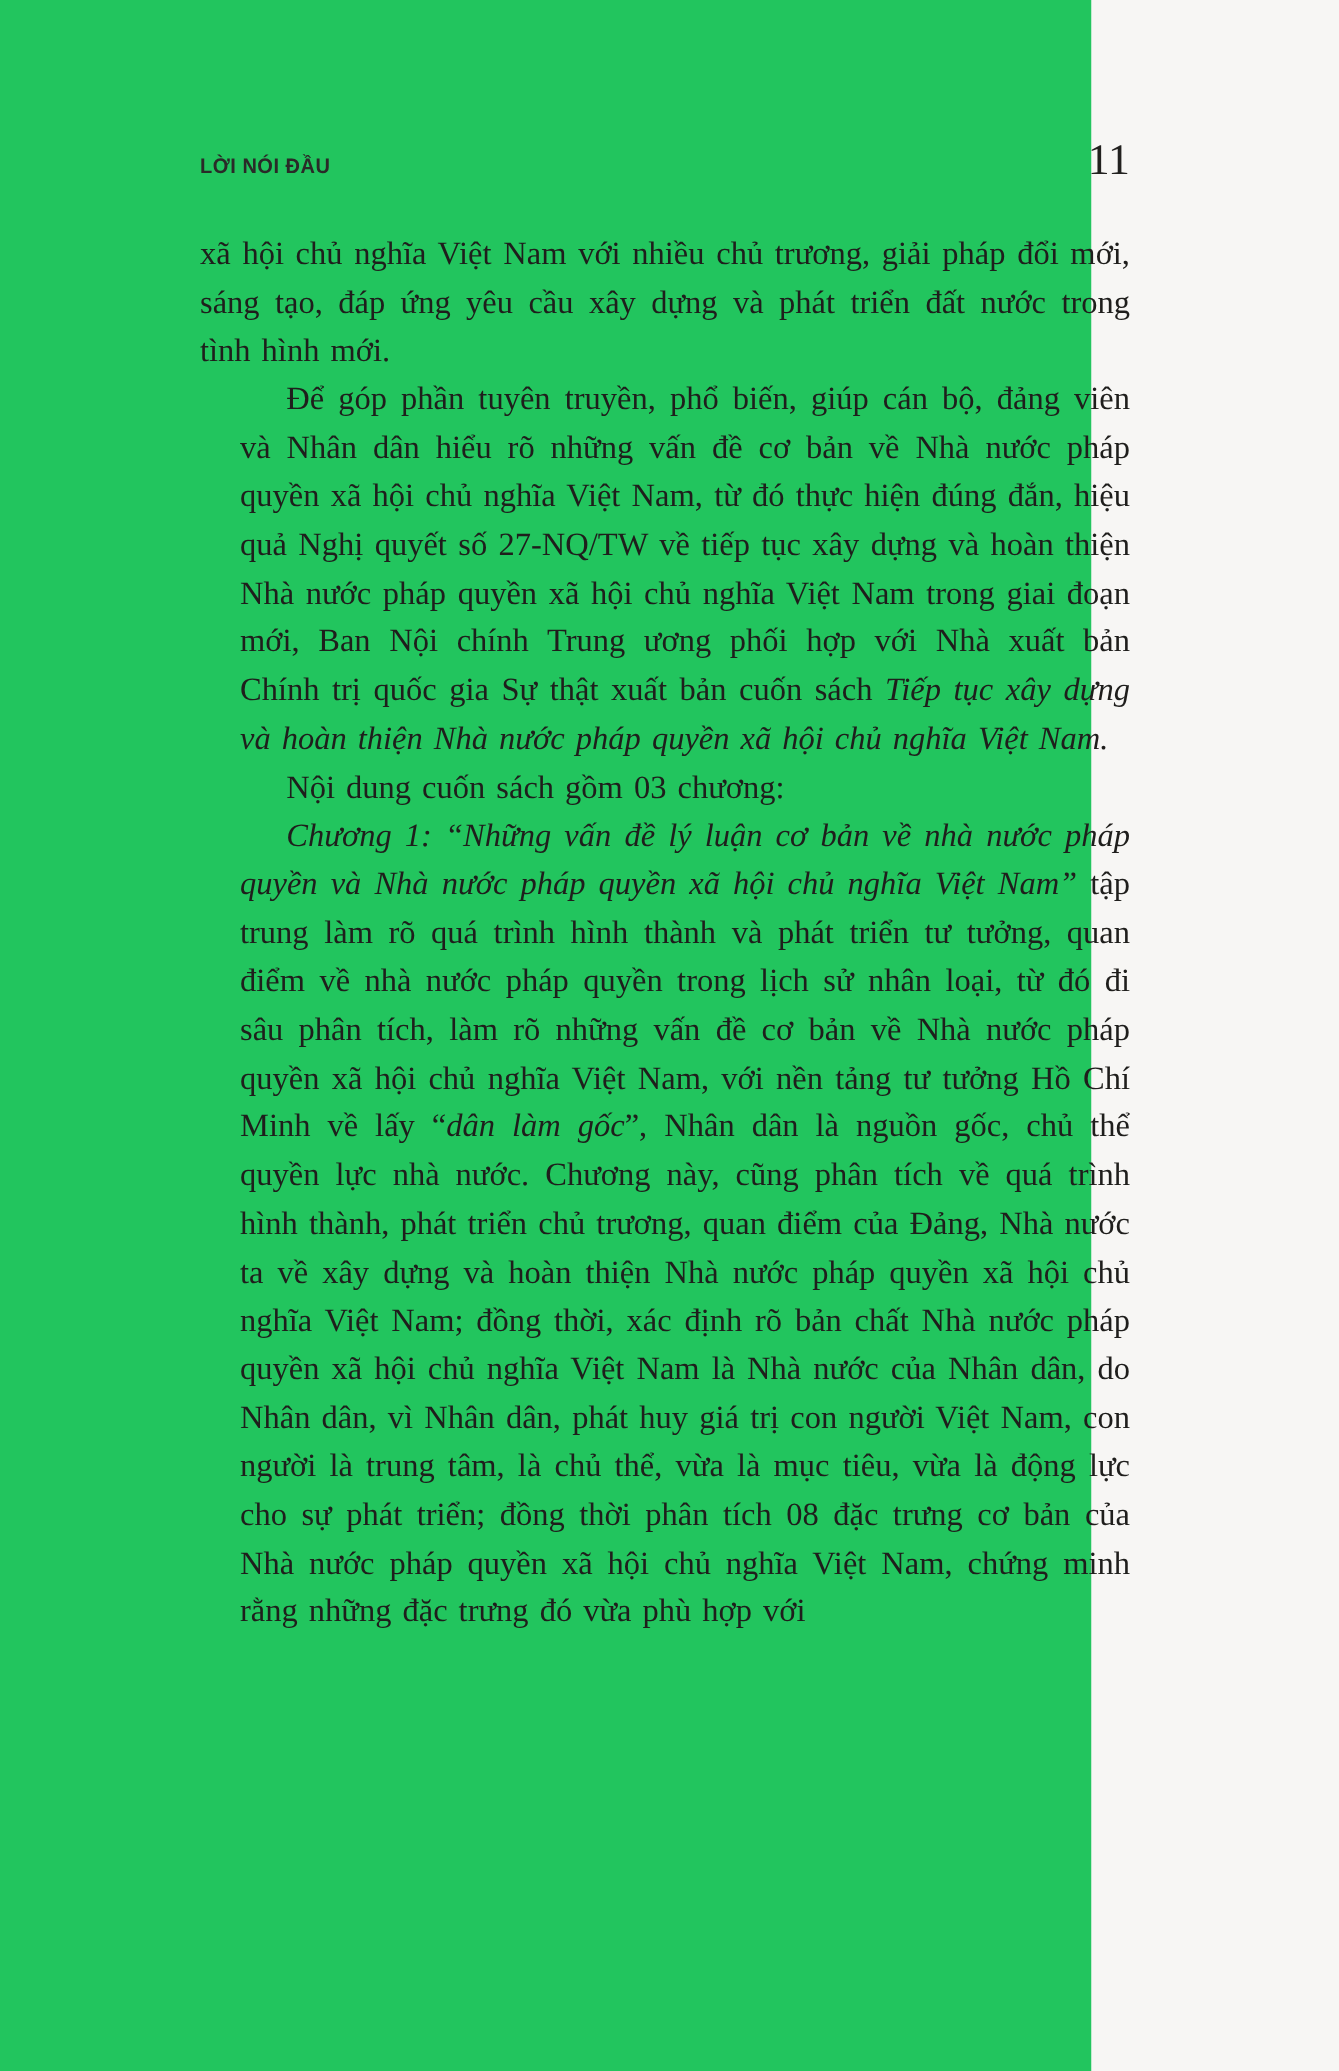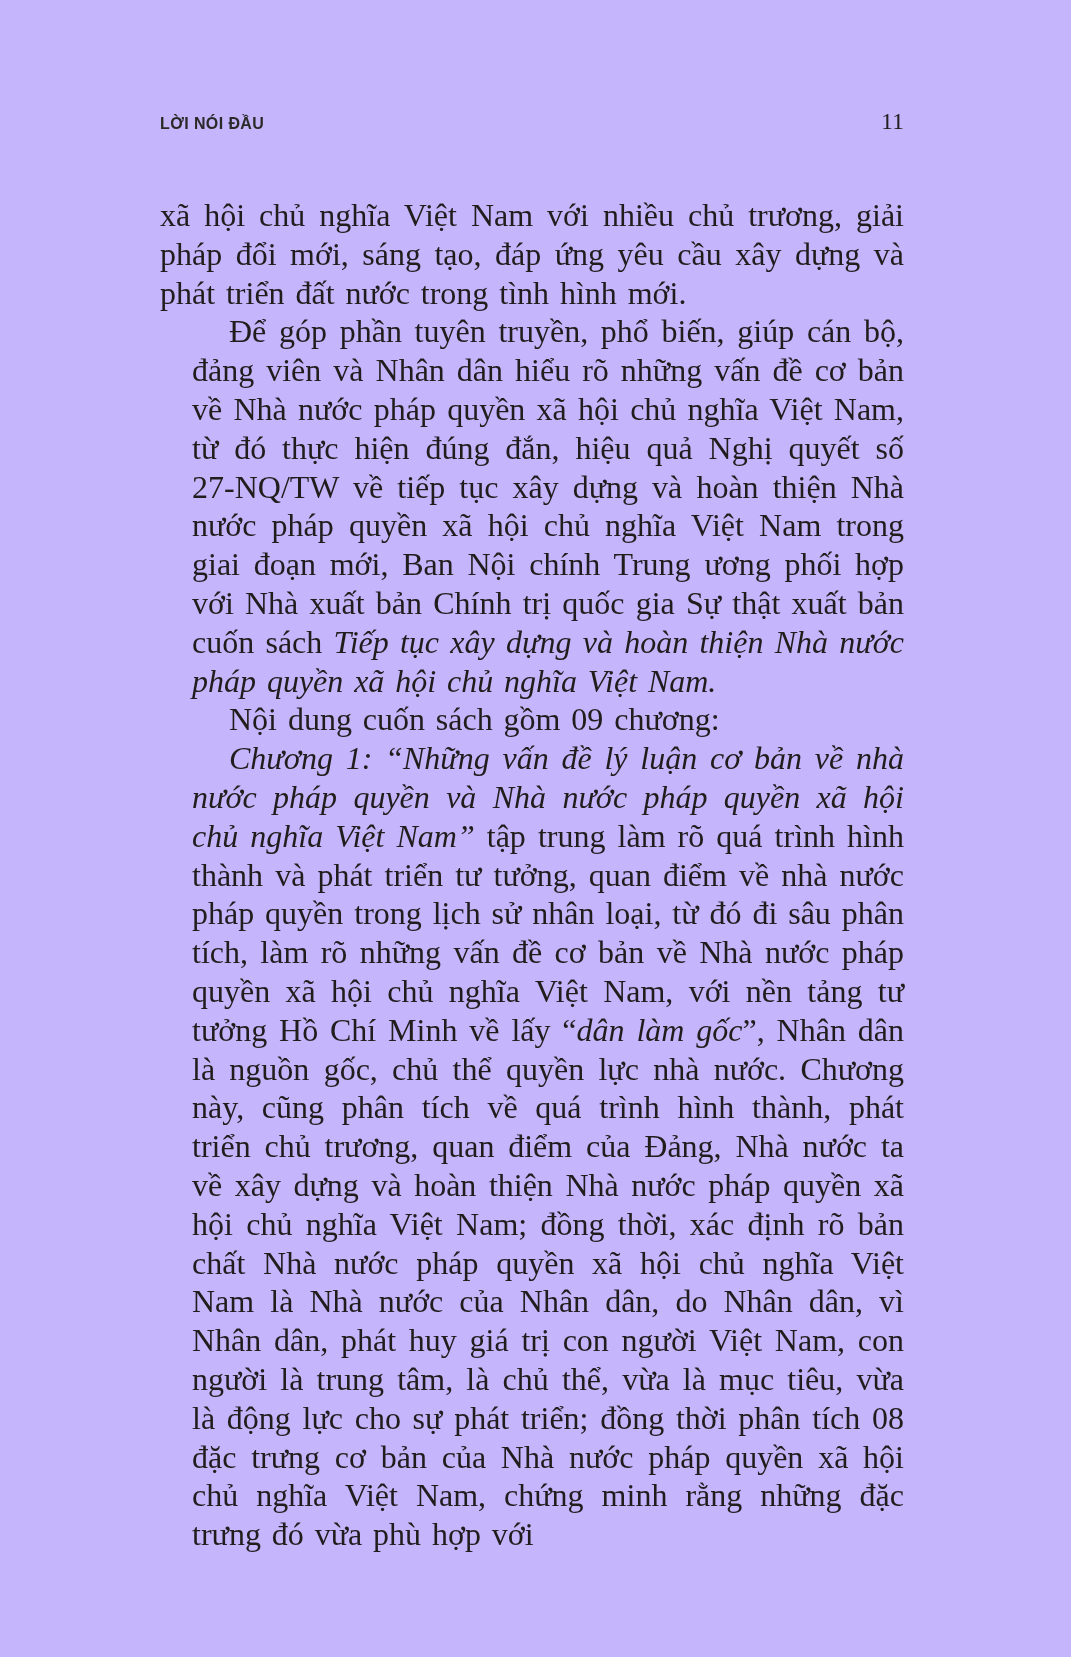--- a/index.html
+++ b/index.html
@@ -10,23 +10,23 @@
     width: 1071px;
     height: 1657px;
     background: #f7f6f4;
     position: relative;
     overflow: hidden;
   }
   .page {
     position: absolute;
     left: 0;
     top: 0;
-    width: 1071px;
+    width: 873px;
     height: 1657px;
-    background: #c4b5fd;
+    background: #22c55e;
   }
   .header {
     position: absolute;
     left: 160px;
     top: 108px;
     width: 744px;
     display: flex;
     justify-content: space-between;
     align-items: baseline;
   }
@@ -34,30 +34,30 @@
     font-family: "Liberation Sans", sans-serif;
     font-weight: 700;
     font-size: 16px;
     letter-spacing: 0.4px;
     color: #2a2a28;
     transform: scaleY(1.05);
     transform-origin: left bottom;
   }
   .page-number {
     font-family: "Liberation Serif", "DejaVu Serif", serif;
-    font-size: 24px;
+    font-size: 35px;
     color: #22211f;
   }
   .body-text {
     position: absolute;
     left: 160px;
-    top: 196px;
+    top: 184px;
     width: 744px;
     font-family: "Liberation Serif", "DejaVu Serif", serif;
-    font-size: 32px;
+    font-size: 26px;
     line-height: 38.8px;
     color: #1f1e1c;
     text-align: justify;
     word-spacing: 0.09em;
   }
   p.para {
     margin: 0;
     padding: 0;
   }
   p.para.indent {
@@ -72,16 +72,16 @@
 <body>
 
 <div class="page">
   <div class="header">
     <span class="running-title">LỜI NÓI ĐẦU</span>
     <span class="page-number">11</span>
   </div>
   <div class="body-text">
       <p class="para"><span>xã hội chủ nghĩa Việt Nam với nhiều chủ trương, giải pháp đổi mới, sáng tạo, đáp ứng yêu cầu xây dựng và phát triển đất nước trong tình hình mới.</span></p>
       <p class="para indent"><span>Để góp phần tuyên truyền, phổ biến, giúp cán bộ, đảng viên và Nhân dân hiểu rõ những vấn đề cơ bản về Nhà nước pháp quyền xã hội chủ nghĩa Việt Nam, từ đó thực hiện đúng đắn, hiệu quả Nghị quyết số 27-NQ/TW về tiếp tục xây dựng và hoàn thiện Nhà nước pháp quyền xã hội chủ nghĩa Việt Nam trong giai đoạn mới, Ban Nội chính Trung ương phối hợp với Nhà xuất bản Chính trị quốc gia Sự thật xuất bản cuốn sách </span><span class="italic">Tiếp tục xây dựng và hoàn thiện Nhà nước pháp quyền xã hội chủ nghĩa Việt Nam.</span></p>
-      <p class="para indent"><span>Nội dung cuốn sách gồm 09 chương:</span></p>
+      <p class="para indent"><span>Nội dung cuốn sách gồm 03 chương:</span></p>
       <p class="para indent"><span class="italic">Chương 1: “Những vấn đề lý luận cơ bản về nhà nước pháp quyền và Nhà nước pháp quyền xã hội chủ nghĩa Việt Nam”</span><span> tập trung làm rõ quá trình hình thành và phát triển tư tưởng, quan điểm về nhà nước pháp quyền trong lịch sử nhân loại, từ đó đi sâu phân tích, làm rõ những vấn đề cơ bản về Nhà nước pháp quyền xã hội chủ nghĩa Việt Nam, với nền tảng tư tưởng Hồ Chí Minh về lấy “</span><span class="italic">dân làm gốc</span><span>”, Nhân dân là nguồn gốc, chủ thể quyền lực nhà nước. Chương này, cũng phân tích về quá trình hình thành, phát triển chủ trương, quan điểm của Đảng, Nhà nước ta về xây dựng và hoàn thiện Nhà nước pháp quyền xã hội chủ nghĩa Việt Nam; đồng thời, xác định rõ bản chất Nhà nước pháp quyền xã hội chủ nghĩa Việt Nam là Nhà nước của Nhân dân, do Nhân dân, vì Nhân dân, phát huy giá trị con người Việt Nam, con người là trung tâm, là chủ thể, vừa là mục tiêu, vừa là động lực cho sự phát triển; đồng thời phân tích 08 đặc trưng cơ bản của Nhà nước pháp quyền xã hội chủ nghĩa Việt Nam, chứng minh rằng những đặc trưng đó vừa phù hợp với</span></p>
     </div>
 </div>
 
 </body></html>

